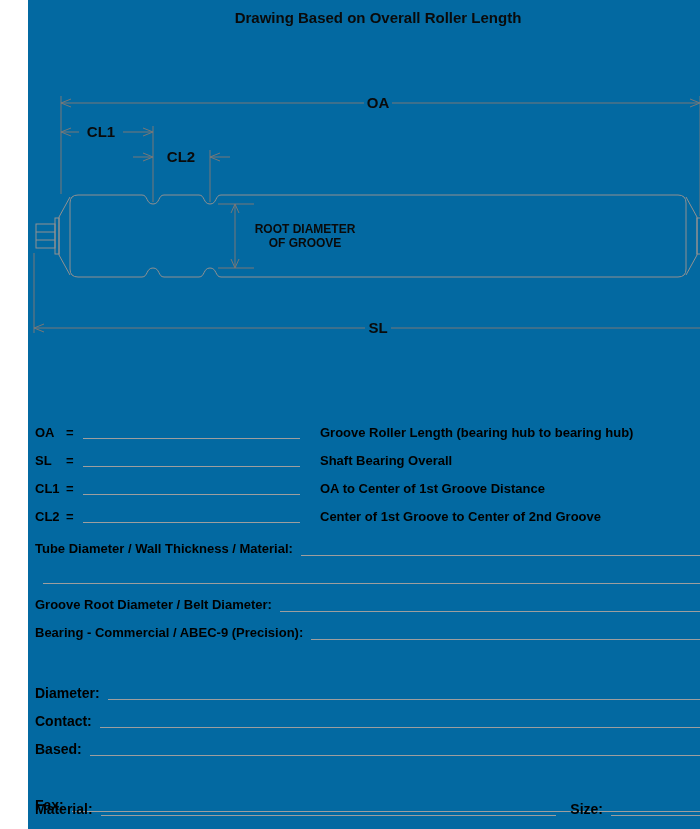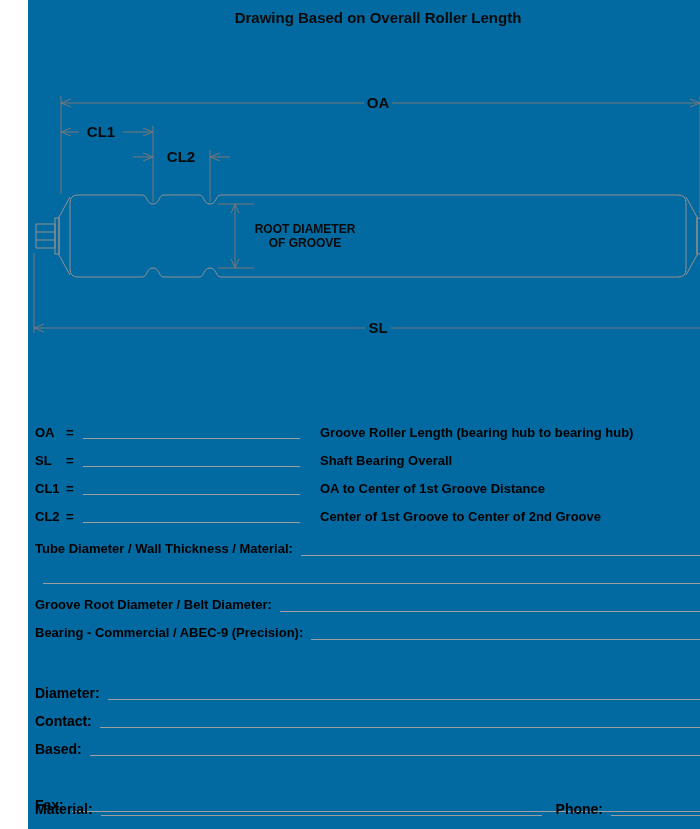--- a/index.html
+++ b/index.html
@@ -143,17 +143,17 @@
     <span class="fill"></span>
   </div>
   <div class="line-row big" style="top:796px">
     <span class="lbl">Fax:</span>
     <span class="fill"></span>
   </div>
 
   <div class="line-row big" style="top:800px">
     <span class="lbl">Material:</span>
     <span class="fill"></span>
-    <span class="lbl date-lbl">Phone:</span>
+    <span class="lbl date-lbl">Size:</span>
     <span class="fill date-fill"></span>
   </div>
 
 </div>
 
 </body></html>

